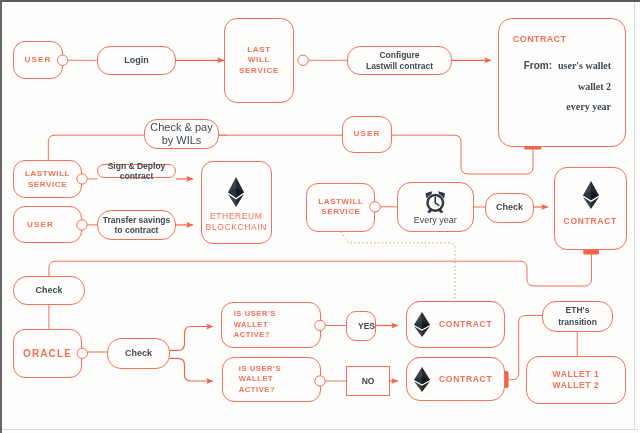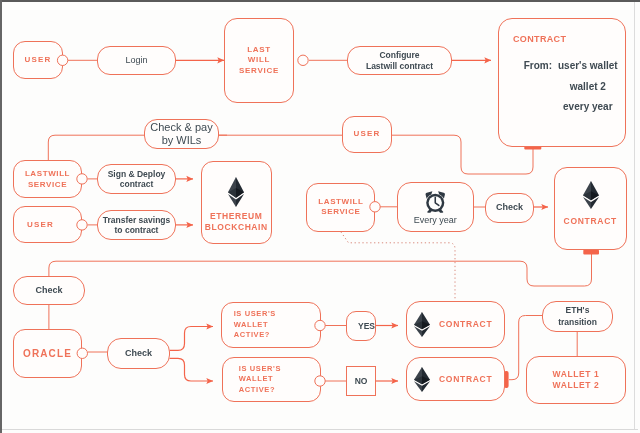--- a/index.html
+++ b/index.html
@@ -18,21 +18,21 @@
   .coral{color:#ef7259;}
   .dark{color:#3f4a52;}
   svg.wires{position:absolute;left:0;top:0;pointer-events:none;}
   .contract-card{align-items:flex-start;justify-content:flex-start;}
   .cc-title{font-size:9px;font-weight:700;letter-spacing:0.35px;margin:16px 0 0 14px;
             line-height:1;}
   .cc-table{border-collapse:collapse;margin:16px 0 0 0;font-size:10px;
             font-weight:700;color:#3f4a52;}
   .cc-table td{padding:0;vertical-align:top;line-height:11.2px;}
   .cc-key{text-align:right;width:53px;padding-right:6px !important;white-space:nowrap;}
-  .cc-val{text-align:center;white-space:nowrap;}
+  .cc-val{text-align:right;white-space:nowrap;font-family:Liberation Serif, serif;}
   .cc-pad td{height:9.3px;font-size:0;line-height:9.3px;}
   .icon{display:block;flex:0 0 auto;overflow:visible;}
   .icon svg{display:block;width:100%;height:100%;}
 </style>
 </head>
 <body>
 
 <div id="root">
   <div id="edge-top"></div>
   <div id="edge-left"></div>
@@ -73,58 +73,58 @@
       <path d="M340.8,231.8 L348.5,242.8 H449 Q455,242.8 455,249 V300" fill="none" stroke="#d98a7d" stroke-width="1" stroke-dasharray="1.3 2.6"></path>
       <rect x="524.3" y="145" width="17" height="4.4" rx="1" fill="#f4644a"></rect>
       <rect x="583.3" y="249.8" width="15.7" height="4.6" rx="1" fill="#f4644a"></rect>
       <rect x="504" y="371" width="4.6" height="17" rx="2" fill="#f4644a"></rect>
     </svg>
   <div id="nodes">
       <div class="node" style="left: 13px; top: 41px; width: 50px; height: 38px; border-radius: 12px;">
         <div class="lbl coral" style="font-size: 8px; letter-spacing: 1.2px; font-weight: 700;">USER</div>
       </div>
       <div class="node" style="left: 97px; top: 46px; width: 79px; height: 29px; border-radius: 13px;">
-        <div class="lbl dark" style="font-size: 9px; font-weight: 400;">Login</div>
+        <div class="lbl dark" style="font-size: 9px; font-weight: 700;">Login</div>
       </div>
       <div class="node" style="left: 224px; top: 18px; width: 70px; height: 85px; border-radius: 13px;">
         <div class="lbl coral" style="font-size: 8px; line-height: 10.6px; letter-spacing: 0.7px; font-weight: 700;">LAST<br>WILL<br>SERVICE</div>
       </div>
       <div class="node" style="left: 347px; top: 46px; width: 105px; height: 29px; border-radius: 13px;">
         <div class="lbl dark" style="font-size: 8.5px; font-weight: 700;">Configure<br>Lastwill contract</div>
       </div>
       <div class="node" style="left: 144px; top: 119px; width: 75px; height: 30px; border-radius: 13px;">
         <div class="lbl dark" style="font-size: 11px; font-weight: 400;">Check &amp; pay<br>by WILs</div>
       </div>
       <div class="node" style="left: 341.9px; top: 115.6px; width: 50.2px; height: 37px; border-radius: 12px;">
         <div class="lbl coral" style="font-size: 8px; letter-spacing: 1.2px; font-weight: 700;">USER</div>
       </div>
       <div class="node" style="left: 13px; top: 160px; width: 69px; height: 38px; border-radius: 12px;">
         <div class="lbl coral" style="font-size: 8px; line-height: 11.5px; letter-spacing: 0.6px; font-weight: 700;">LASTWILL<br>SERVICE</div>
       </div>
-      <div class="node" style="left: 97px; top: 164px; width: 79px; height: 30px; border-radius: 14px;">
+      <div class="node" style="left: 97px; top: 164px; width: 79px; height: 14px; border-radius: 14px;">
         <div class="lbl dark" style="font-size: 8.5px; font-weight: 700;">Sign &amp; Deploy<br>contract</div>
       </div>
       <div class="node" style="left: 13px; top: 206px; width: 69px; height: 37px; border-radius: 12px; align-items: flex-start;">
         <div class="lbl coral" style="font-size: 8px; letter-spacing: 1.2px; font-weight: 700; text-align: left; margin-left: 13px;">USER</div>
       </div>
       <div class="node" style="left: 97px; top: 210px; width: 79px; height: 30px; border-radius: 14px;">
         <div class="lbl dark" style="font-size: 8.5px; font-weight: 700;">Transfer savings<br>to contract</div>
       </div>
       <div class="node" style="left: 200.5px; top: 161px; width: 71.5px; height: 83px; border-radius: 12px;">
         <div class="icon" style="width: 16px; height: 30px; margin-top: 4px; margin-bottom: 4px;">
           <svg viewBox="0 0 256 417" preserveAspectRatio="none" width="100%" height="100%" aria-hidden="true">
             <path fill="#232a32" d="M127.96 0 125.2 9.5v275.7l2.76 2.76 127.96-75.63z"></path>
             <path fill="#3c434b" d="M127.96 0 0 212.32l127.96 75.64V154.16z"></path>
             <path fill="#232a32" d="M127.96 312.19l-1.56 1.9v98.2l1.56 4.54L256 236.59z"></path>
             <path fill="#3c434b" d="M127.96 416.83V312.18L0 236.58z"></path>
             <path fill="#151a20" d="M127.96 287.96 255.92 212.32 127.96 154.17z"></path>
             <path fill="#2b3239" d="M0 212.32l127.96 75.64v-133.8z"></path>
           </svg>
         </div>
-        <div class="lbl coral" style="font-size: 8.5px; letter-spacing: 0.6px; font-weight: 700;">ETHEREUM<br>BLOCKCHAIN</div>
+        <div class="lbl coral" style="font-size: 8.5px; letter-spacing: 0.6px; font-weight: 400;">ETHEREUM<br>BLOCKCHAIN</div>
       </div>
       <div class="node" style="left: 306.4px; top: 182.7px; width: 69px; height: 49px; border-radius: 12px;">
         <div class="lbl coral" style="font-size: 8px; line-height: 10.6px; letter-spacing: 0.6px; font-weight: 700;">LASTWILL<br>SERVICE</div>
       </div>
       <div class="node" style="left: 396.5px; top: 182px; width: 77.5px; height: 50px; border-radius: 14px;">
         <div class="icon" style="width: 22.5px; height: 23px; margin-top: 1.5px; margin-bottom: 2px;">
           <svg viewBox="0 0 96 104" width="100%" height="100%" aria-hidden="true">
             <g fill="#2f3842">
               <path d="M35 6 L10 12 C5.5 13 3.5 16.5 4.5 21 L9 40 C13 31 20.5 24.5 30 20.5 Z"></path>
               <path d="M61 6 L86 12 C90.5 13 92.5 16.5 91.5 21 L87 40 C83 31 75.5 24.5 66 20.5 Z"></path>
@@ -165,21 +165,21 @@
       </div>
       <div class="node" style="left: 220.7px; top: 302px; width: 100px; height: 46px; border-radius: 12px; align-items: flex-start;">
         <div class="lbl coral" style="font-size: 7.5px; line-height: 10.8px; letter-spacing: 0.6px; font-weight: 700; text-align: left; margin-left: 12px;">IS USER'S<br>WALLET<br>ACTIVE?</div>
       </div>
       <div class="node" style="left: 221.8px; top: 357px; width: 99.5px; height: 45px; border-radius: 12px; align-items: flex-start;">
         <div class="lbl coral" style="font-size: 7.5px; line-height: 10.5px; letter-spacing: 0.6px; font-weight: 700; text-align: left; margin-left: 16px;">IS USER'S<br>WALLET<br>ACTIVE?</div>
       </div>
       <div class="node" style="left: 346px; top: 311px; width: 30px; height: 30px; border-radius: 10px; align-items: flex-end;">
         <div class="lbl dark" style="font-size: 8.5px; font-weight: 700;">YES</div>
       </div>
-      <div class="node" style="left: 346px; top: 366px; width: 30px; height: 30px; border-radius: 0;">
+      <div class="node" style="left: 346px; top: 366px; width: 44px; height: 30px; border-radius: 0;">
         <div class="lbl dark" style="font-size: 8.5px; font-weight: 700;">NO</div>
       </div>
       <div class="node" style="left: 406px; top: 301px; width: 99px; height: 47px; border-radius: 14px; flex-direction: row; justify-content: flex-start;">
         <div class="icon" style="width: 16px; height: 25px; margin-left: 7px; margin-right: 9px;">
           <svg viewBox="0 0 256 417" preserveAspectRatio="none" width="100%" height="100%" aria-hidden="true">
             <path fill="#232a32" d="M127.96 0 125.2 9.5v275.7l2.76 2.76 127.96-75.63z"></path>
             <path fill="#3c434b" d="M127.96 0 0 212.32l127.96 75.64V154.16z"></path>
             <path fill="#232a32" d="M127.96 312.19l-1.56 1.9v98.2l1.56 4.54L256 236.59z"></path>
             <path fill="#3c434b" d="M127.96 416.83V312.18L0 236.58z"></path>
             <path fill="#151a20" d="M127.96 287.96 255.92 212.32 127.96 154.17z"></path>

